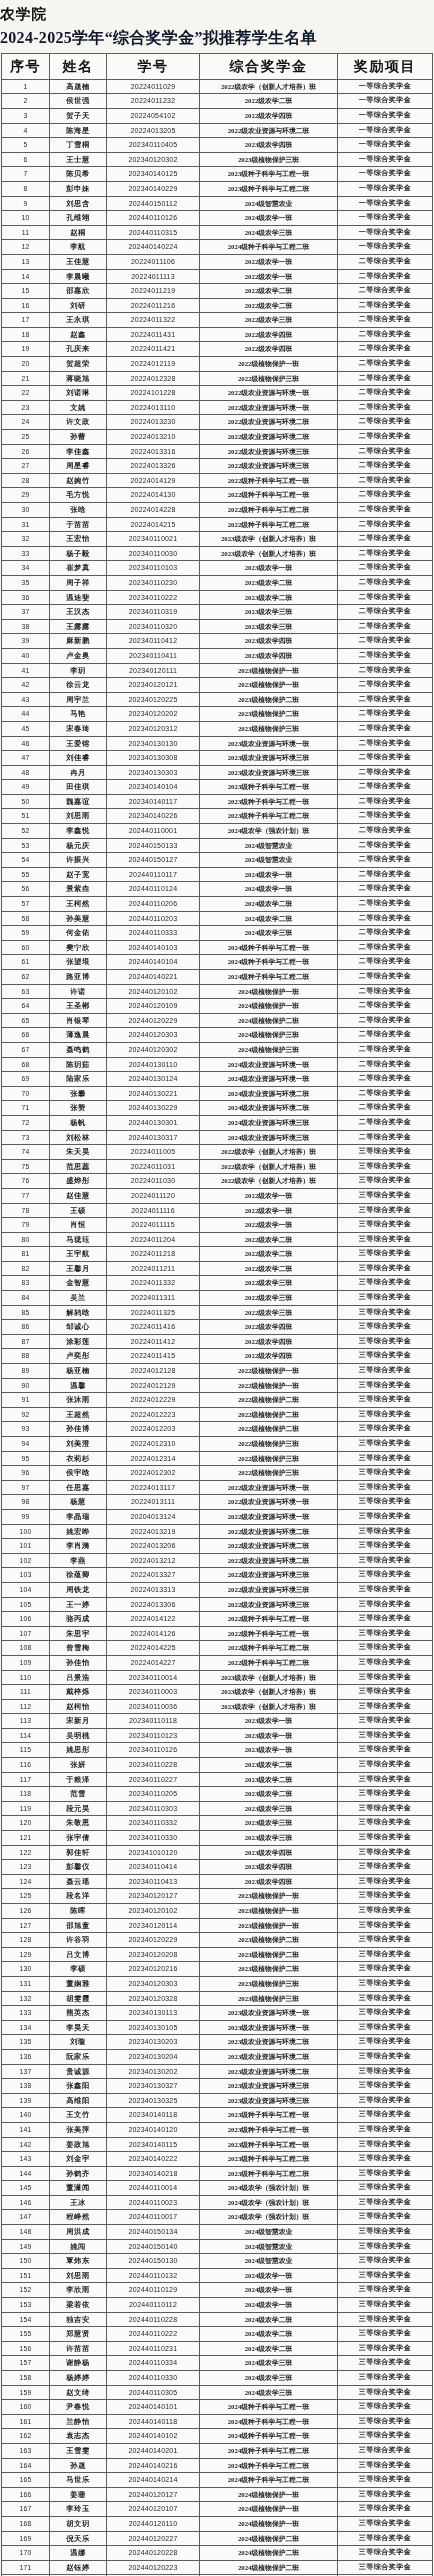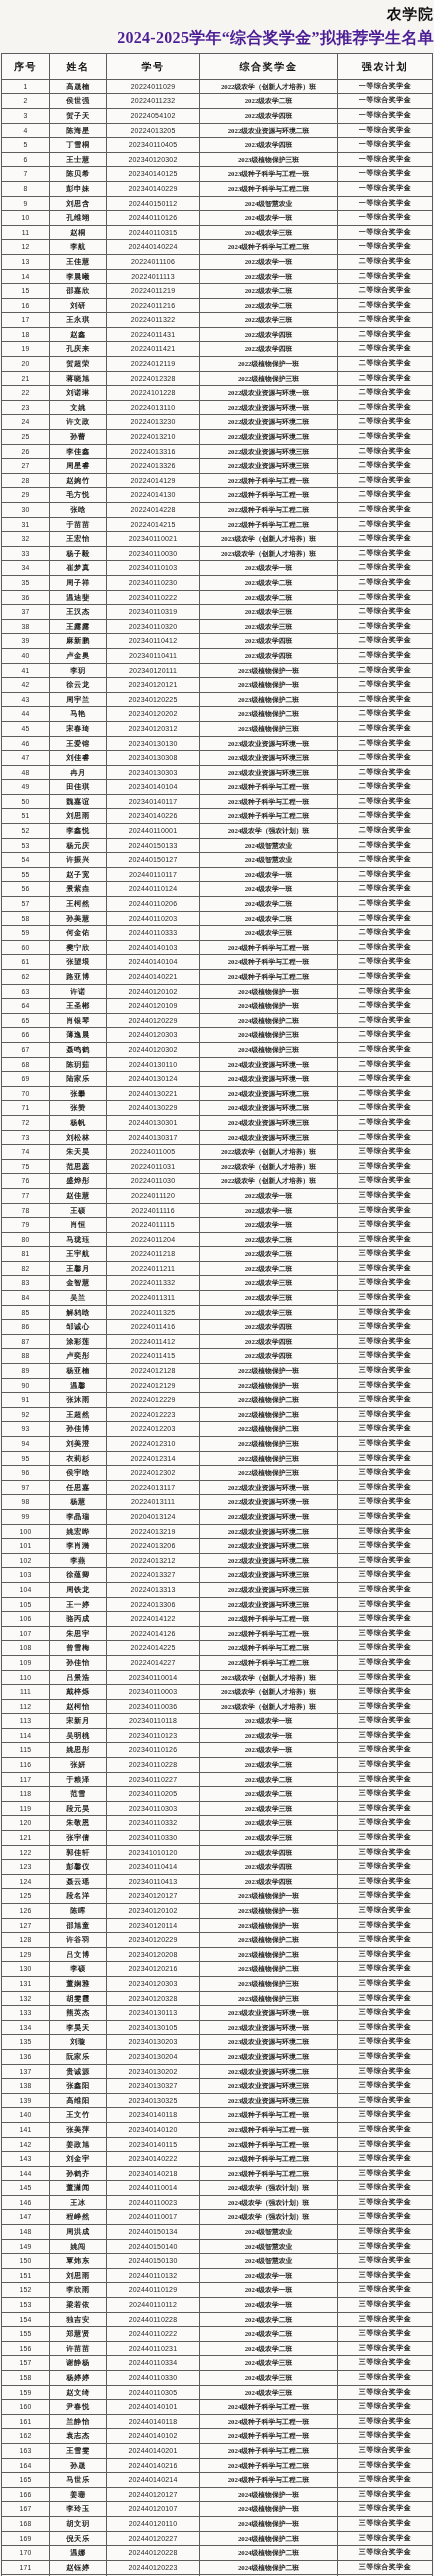--- a/index.html
+++ b/index.html
@@ -8,34 +8,34 @@
     background: #f3f2ef;
     font-family: "Liberation Serif", "DejaVu Serif", serif;
     color: #222;
   }
   .page {
     width: 434px;
     min-height: 2576px;
     background: #f6f5f2;
     padding-top: 4.3px;
   }
-  .title-block { text-align: right; }
+  .title-block { text-align: left; }
   .title-line1 {
     font-size: 14.7px;
     font-weight: bold;
     letter-spacing: 1.1px;
     line-height: 20.7px;
     color: #111;
   }
   .title-line2 {
     font-size: 16px;
     font-weight: bold;
     letter-spacing: 0.3px;
     line-height: 25px;
-    color: #4c1d95;
+    color: #0f172a;
     white-space: nowrap;
   }
   table.roster {
     width: 430px;
     margin: 3.3px auto 0 auto;
     border-collapse: collapse;
     table-layout: fixed;
     background: #fbfaf8;
   }
   col.c-index  { width: 48px; }
@@ -45,21 +45,21 @@
   col.c-award  { width: 95px; }
   th, td {
     border: 0.5px solid #5d5d5d;
     text-align: center;
     vertical-align: middle;
     overflow: hidden;
     white-space: nowrap;
   }
   thead th {
     height: 25.5px;
-    font-size: 10px;
+    font-size: 14px;
     font-weight: bold;
     letter-spacing: 1.6px;
     color: #141414;
     font-family: Liberation Serif, serif;
   }
   tbody td {
     height: 13.6px;
     font-size: 7px;
     font-weight: 600;
     color: #1e1e1e;
@@ -100,21 +100,21 @@
       <col class="c-id">
       <col class="c-class">
       <col class="c-award">
     </colgroup>
     <thead>
       <tr>
         <th>序号</th>
         <th>姓名</th>
         <th>学号</th>
         <th>综合奖学金</th>
-        <th>强农计划</th>
+        <th>奖励项目</th>
       </tr>
     </thead>
     <tbody>
         <tr>
           <td>1</td>
           <td>高晟楠</td>
           <td>20224011029</td>
           <td>2022级农学（创新人才培养）班</td>
           <td>一等综合奖学金</td>
         </tr>

